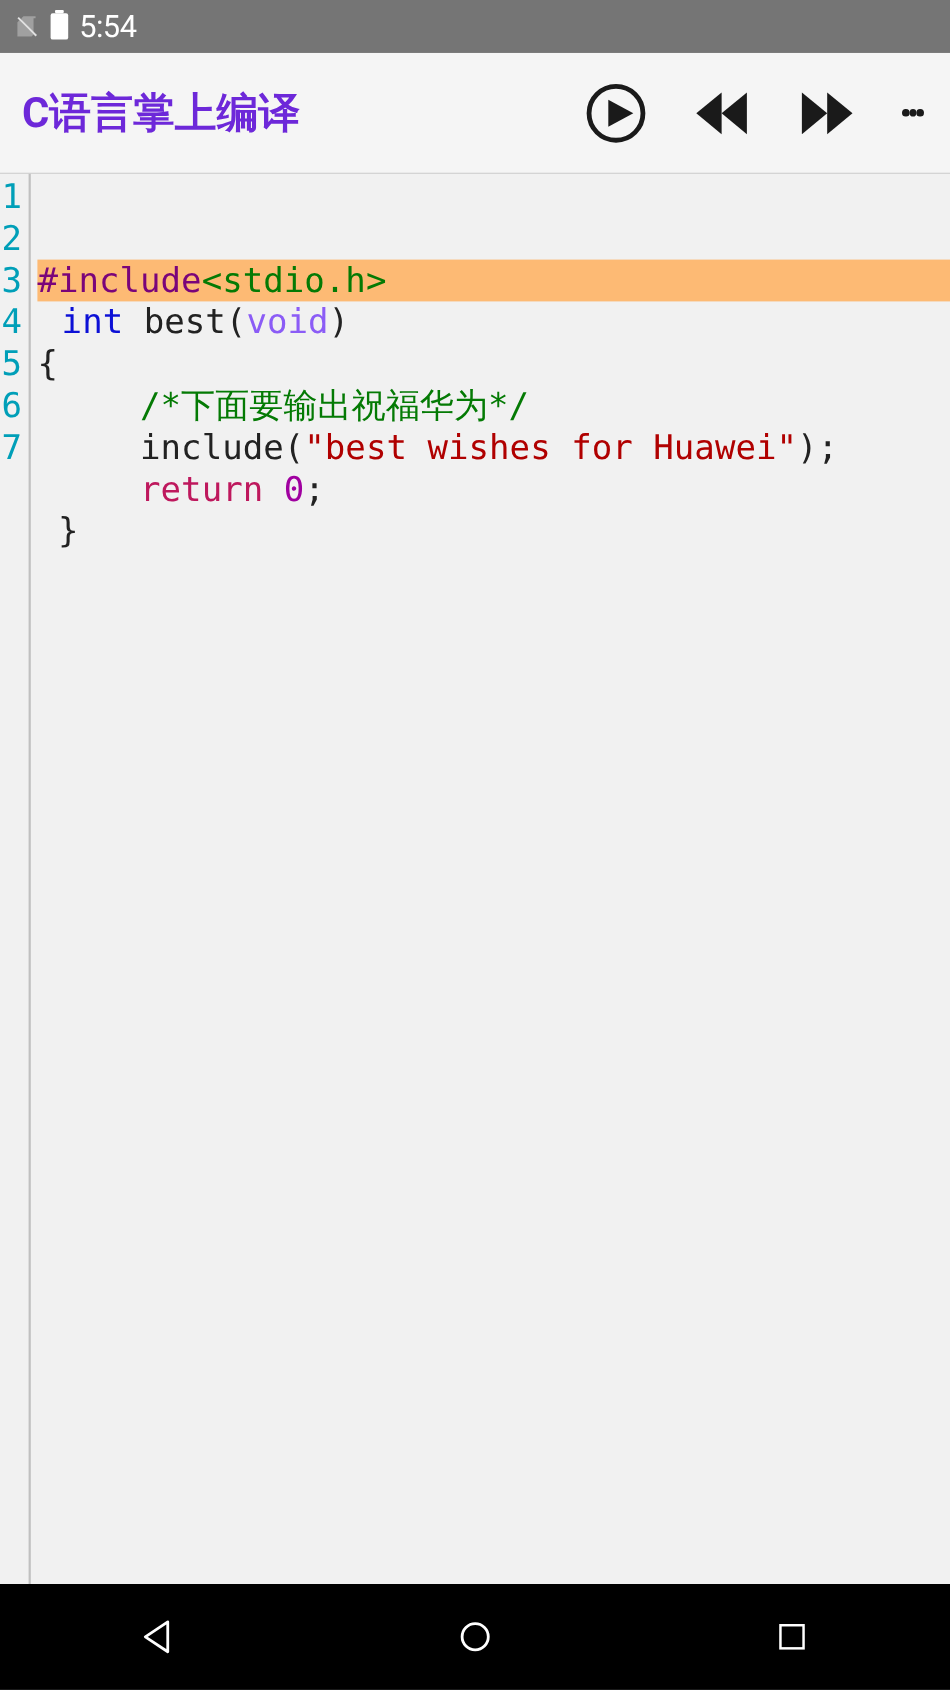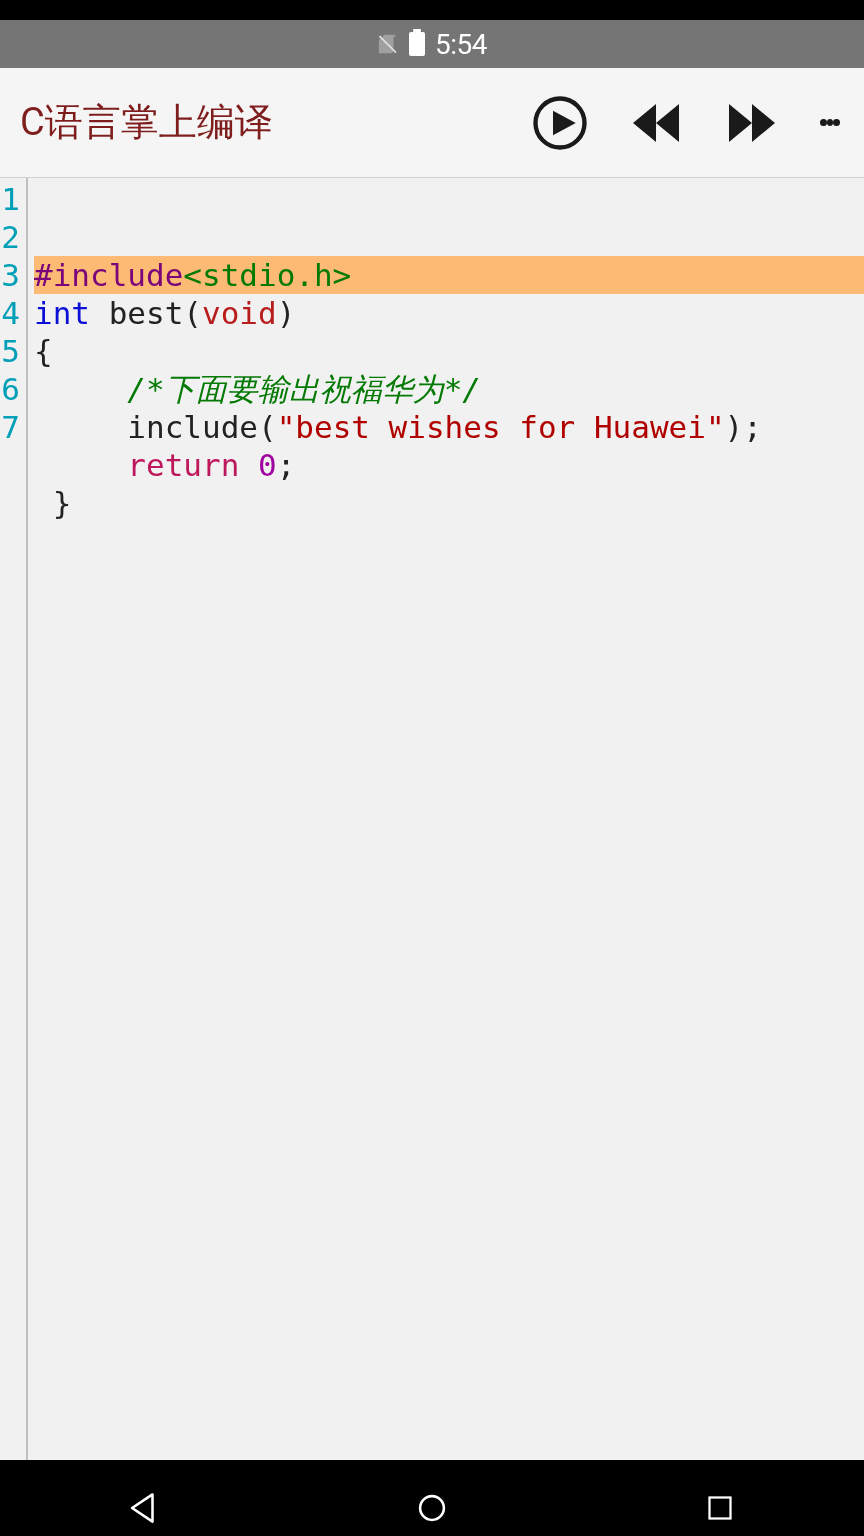--- a/index.html
+++ b/index.html
@@ -3,25 +3,24 @@
 <meta charset="utf-8">
 <style>
   * { margin: 0; padding: 0; box-sizing: border-box; }
   html, body { width: 864px; height: 1536px; overflow: hidden; font-family: -apple-system, Roboto, "Helvetica Neue", sans-serif; background: #000; }
   
   .status-bar {
     height: 48px;
     background: #757575;
     display: flex;
     align-items: center;
-    justify-content: center;
+    justify-content: flex-start;
     padding: 0 14px;
     color: #fff;
     gap: 10px;
-    margin-top: 20px;
   }
   .status-sim {
     width: 22px;
     height: 22px;
     position: relative;
   }
   .status-sim svg { display: block; }
   .status-batt {
     width: 16px;
     height: 24px;
@@ -48,22 +47,22 @@
   .app-bar {
     height: 110px;
     background: #f5f5f5;
     border-bottom: 1px solid #d0d0d0;
     display: flex;
     align-items: center;
     padding: 0 20px;
   }
   .app-title {
     font-size: 38px;
-    font-weight: 400;
-    color: #7f1d1d;
+    font-weight: 700;
+    color: #6d28d9;
     flex: 1;
   }
   .toolbar {
     display: flex;
     align-items: center;
     gap: 40px;
     padding-right: 4px;
   }
   .icon-btn {
     display: flex;
@@ -111,25 +110,25 @@
     color: #222;
   }
   .code-line { height: 38px; }
   .hl-line {
     background: #fdba74;
     display: block;
     width: 100%;
   }
   .tok-pp { color: #7a047a; } 
   .tok-str { color: #047a04; } 
-  .tok-kw { color: #0c10d6; } 
-  .tok-type { color: #b91c1c; }
+  .tok-kw { color: #0c10d6; margin-left: 22px; } 
+  .tok-type { color: #8b5cf6; }
   .tok-id { color: #222; }
   .tok-punc { color: #222; }
-  .tok-cmt { color: #047a04; font-style: italic; }
+  .tok-cmt { color: #047a04; }
   .tok-lit { color: #a000a0; }
   .tok-ret { color: #be185d; }
   .tok-strq { color: #b00000; }
   
   .nav-bar {
     height: 96px;
     background: #000;
     display: flex;
   }
   .nav-btn {

